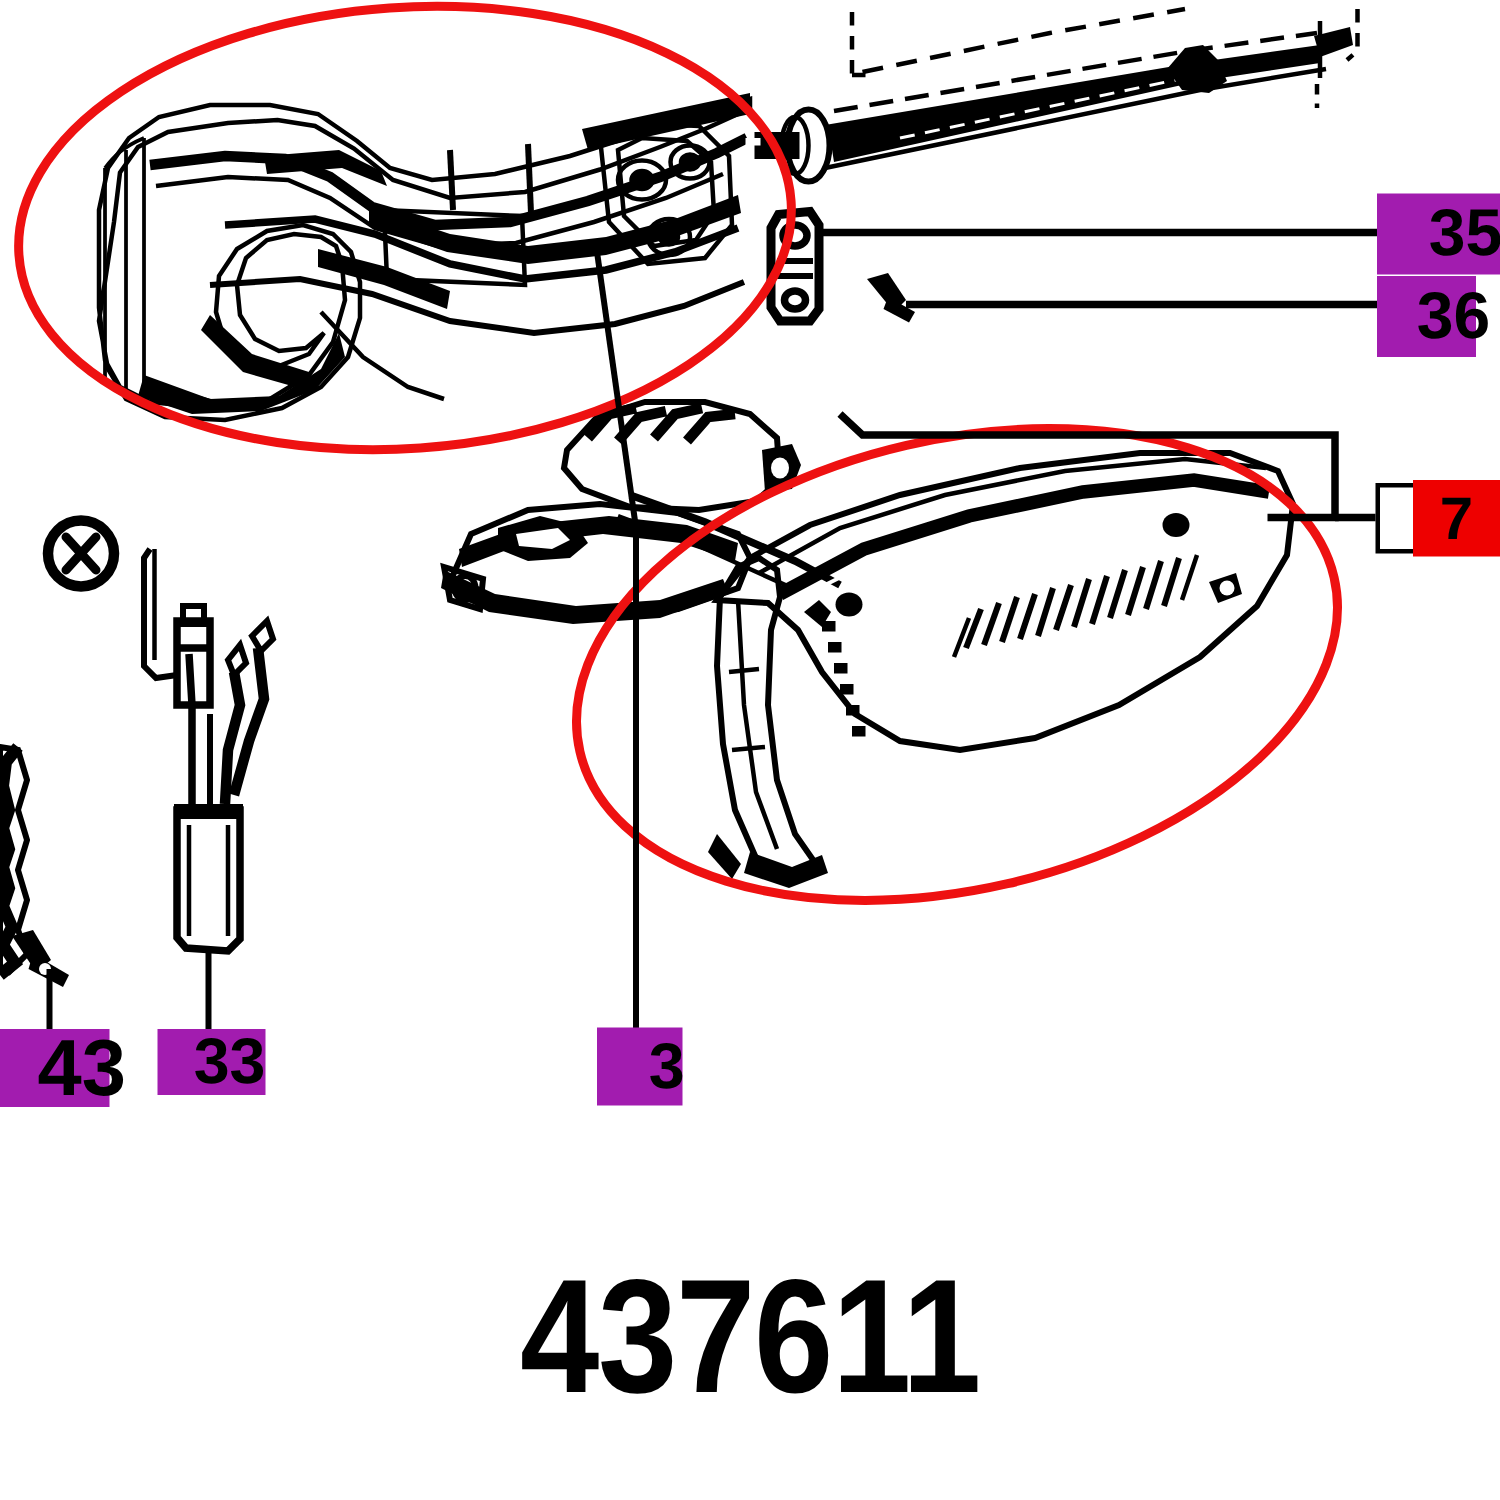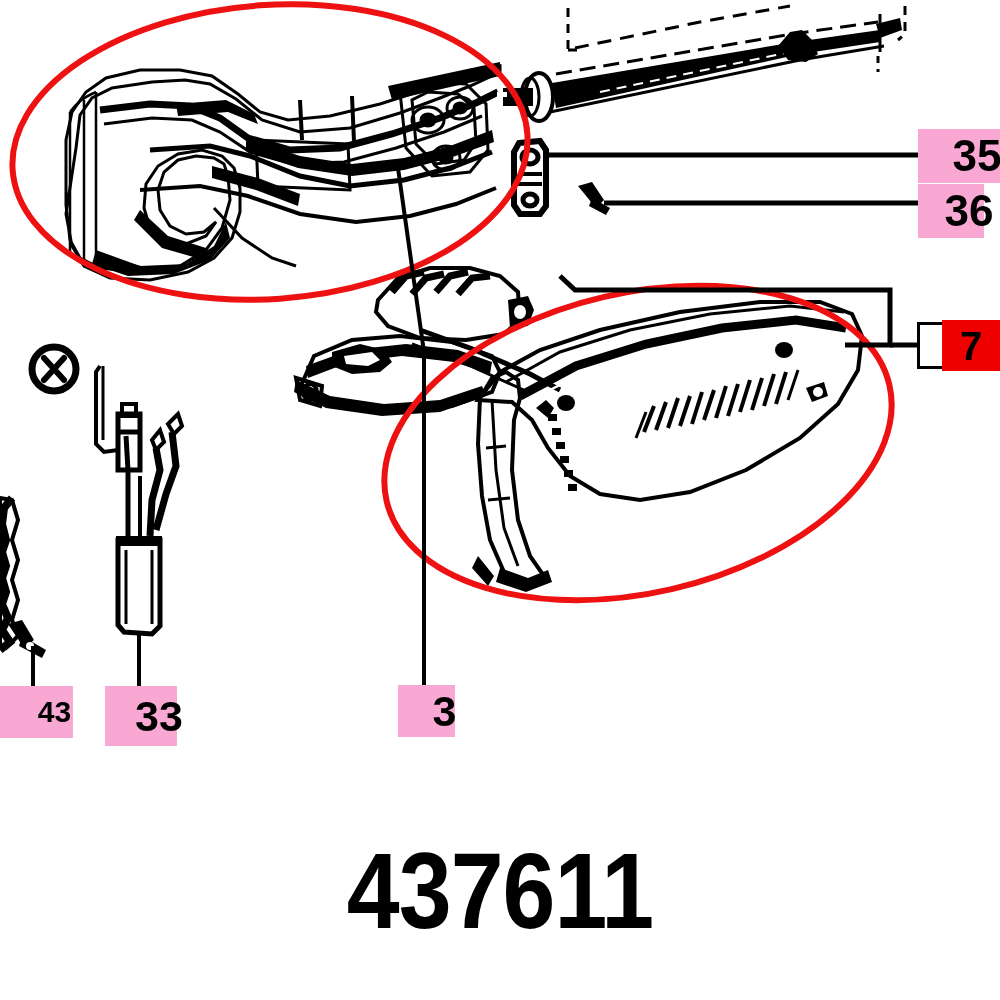--- a/index.html
+++ b/index.html
@@ -30,21 +30,21 @@
     display: flex;
     align-items: center;
     justify-content: center;
     font-family: "Liberation Sans", sans-serif;
     font-weight: bold;
     color: #000000;
     line-height: 1;
     box-sizing: border-box;
   }
   .callout-green {
-    background: #f9a8d4;
+    background: #a21caf;
     padding-left: 36px;
   }
   .callout-red {
     background: #ee0000;
   }
   .callout-outline {
     background: transparent;
     border: 3px solid #000000;
   }
   #part-number {
@@ -316,25 +316,25 @@
   <div class="callout callout-green" style="left:918px; top:184px; width:66px; height:54px; font-size:44px;">
     <span>36</span>
   </div>
 
   <div class="callout callout-outline" style="left:917px; top:322px; width:46px; height:47px;"></div>
 
   <div class="callout callout-red" style="left:942px; top:320px; width:58px; height:51px; font-size:40px;">
     <span>7</span>
   </div>
 
-  <div class="callout callout-green" style="left:0px; top:686px; width:73px; height:52px; font-size:30px;">
+  <div class="callout callout-green" style="left:0px; top:686px; width:73px; height:52px; font-size:53px;">
     <span>43</span>
   </div>
 
-  <div class="callout callout-green" style="left:105px; top:686px; width:72px; height:60px; font-size:43px;">
+  <div class="callout callout-green" style="left:105px; top:686px; width:72px; height:44px; font-size:43px;justify-content:flex-end;">
     <span>33</span>
   </div>
 
   <div class="callout callout-green" style="left:398px; top:685px; width:57px; height:52px; font-size:43px;">
     <span>3</span>
   </div>
 
   <div id="part-number">437611</div>
 
 </div>

